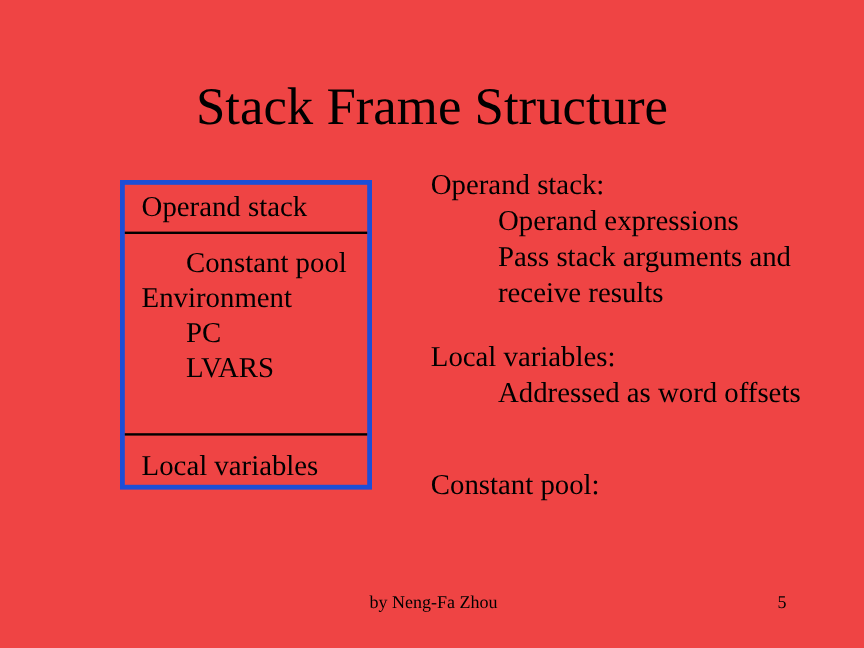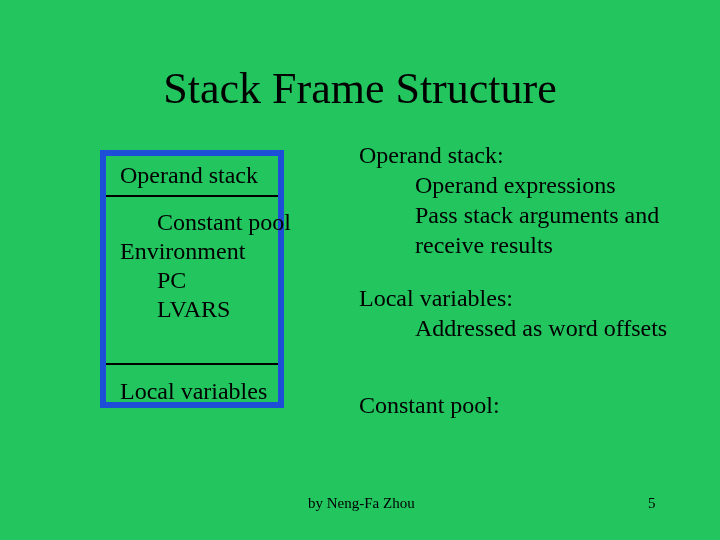--- a/index.html
+++ b/index.html
@@ -4,21 +4,21 @@
 <style>
   html, body {
     margin: 0;
     padding: 0;
     background: #ffffff;
   }
   .slide {
     position: relative;
     width: 720px;
     height: 540px;
-    background: #22c55e;
+    background: #ef4444;
     color: #000000;
     font-family: "Liberation Serif", "DejaVu Serif", serif;
     overflow: hidden;
   }
   .title {
     position: absolute;
     top: 64px;
     left: 0;
     width: 720px;
     margin: 0;
@@ -26,23 +26,23 @@
     font-weight: normal;
     text-align: center;
     letter-spacing: 0px;
     line-height: 1.15;
   }
   
   .frame-box {
     position: absolute;
     left: 100px;
     top: 150px;
-    width: 184px;
+    width: 210px;
     height: 258px;
-    border: 6px solid #1d4ed8;
+    border: 4px solid #1d4ed8;
     box-sizing: border-box;
     font-size: 24px;
     line-height: 29px;
   }
   .box-section {
     box-sizing: border-box;
     padding-left: 14px;
   }
   .box-top {
     height: 41px;

